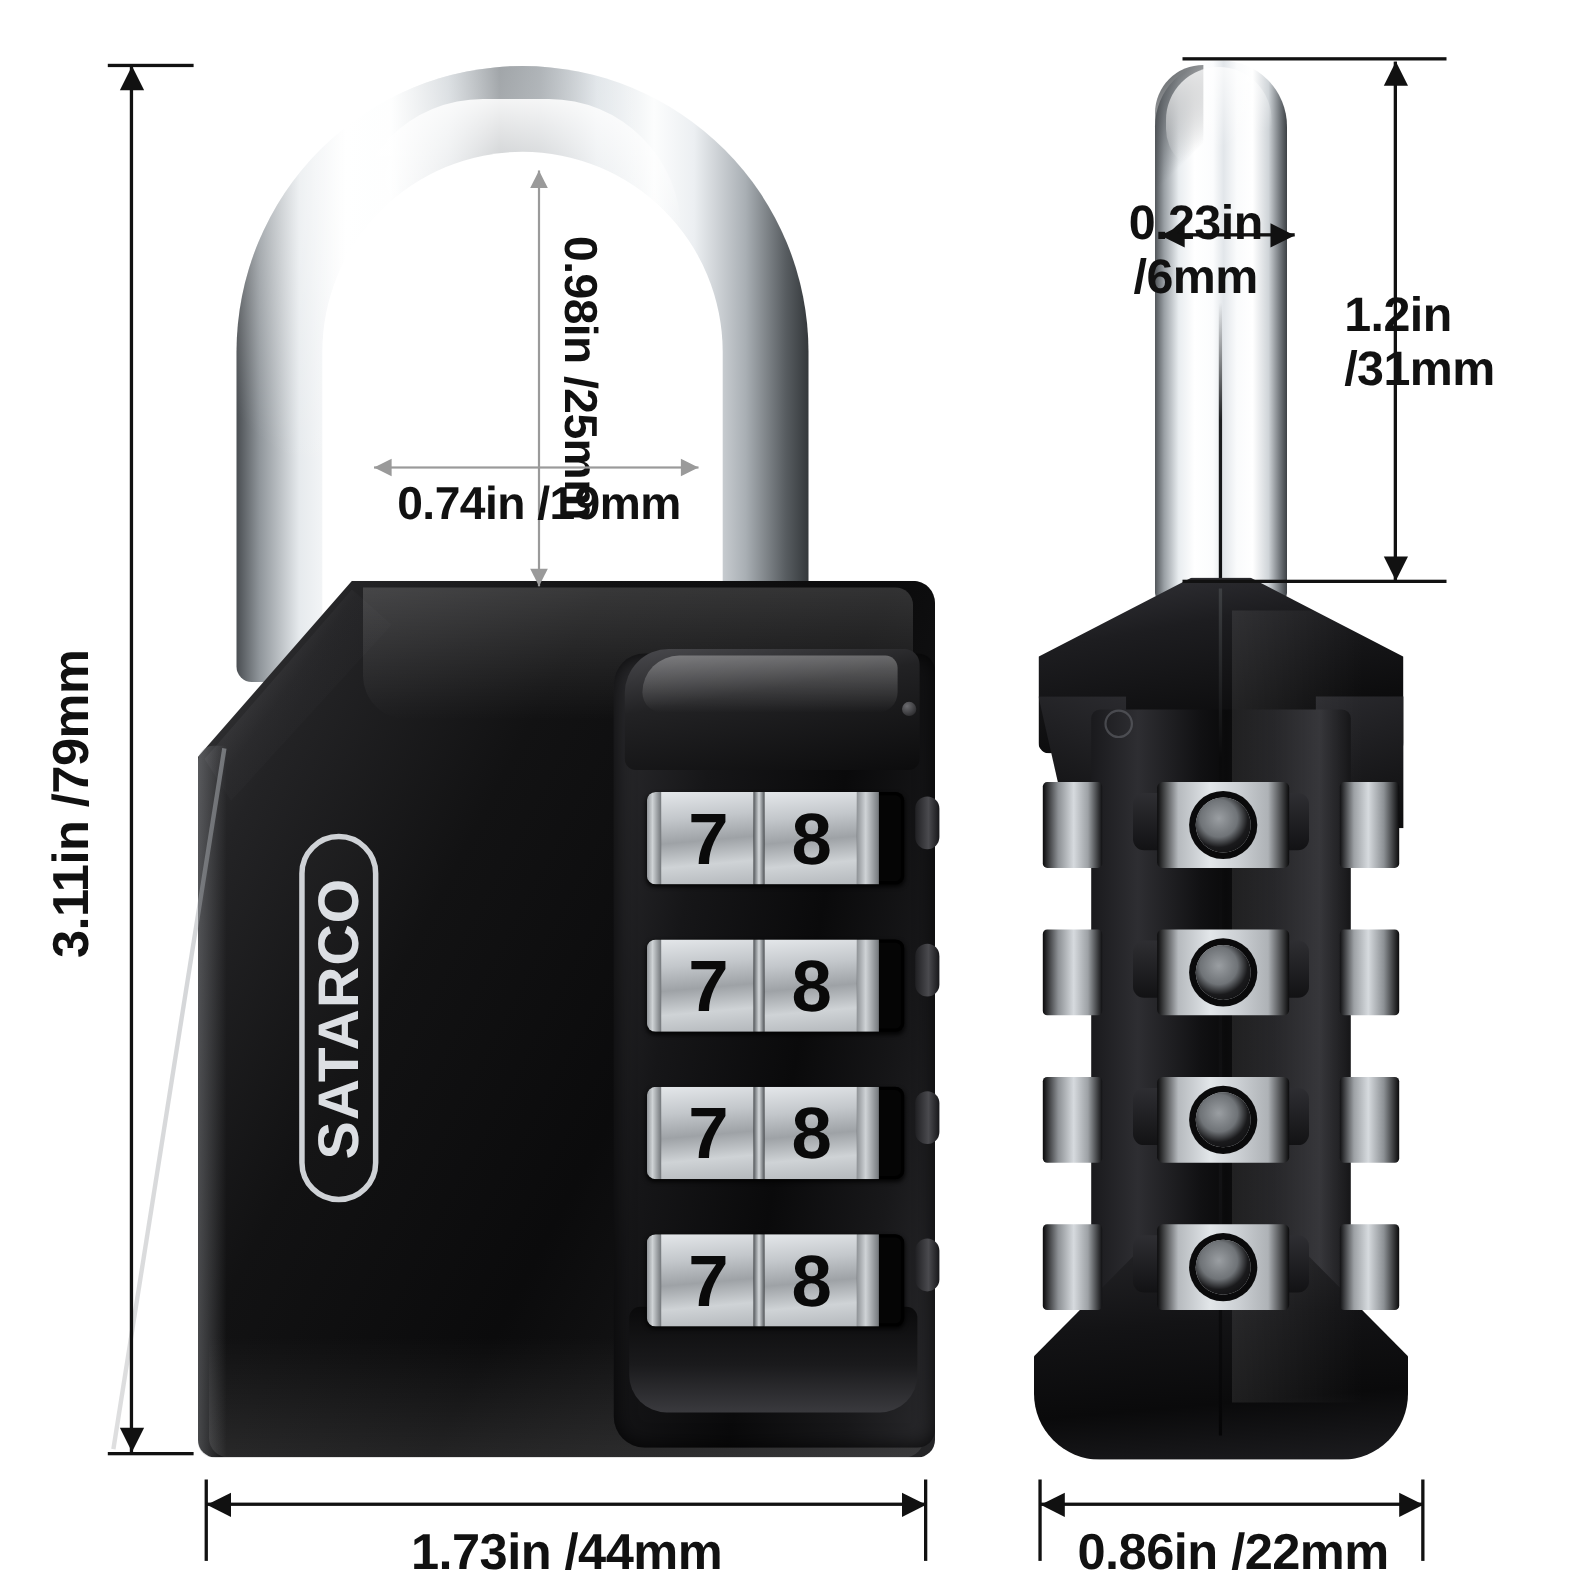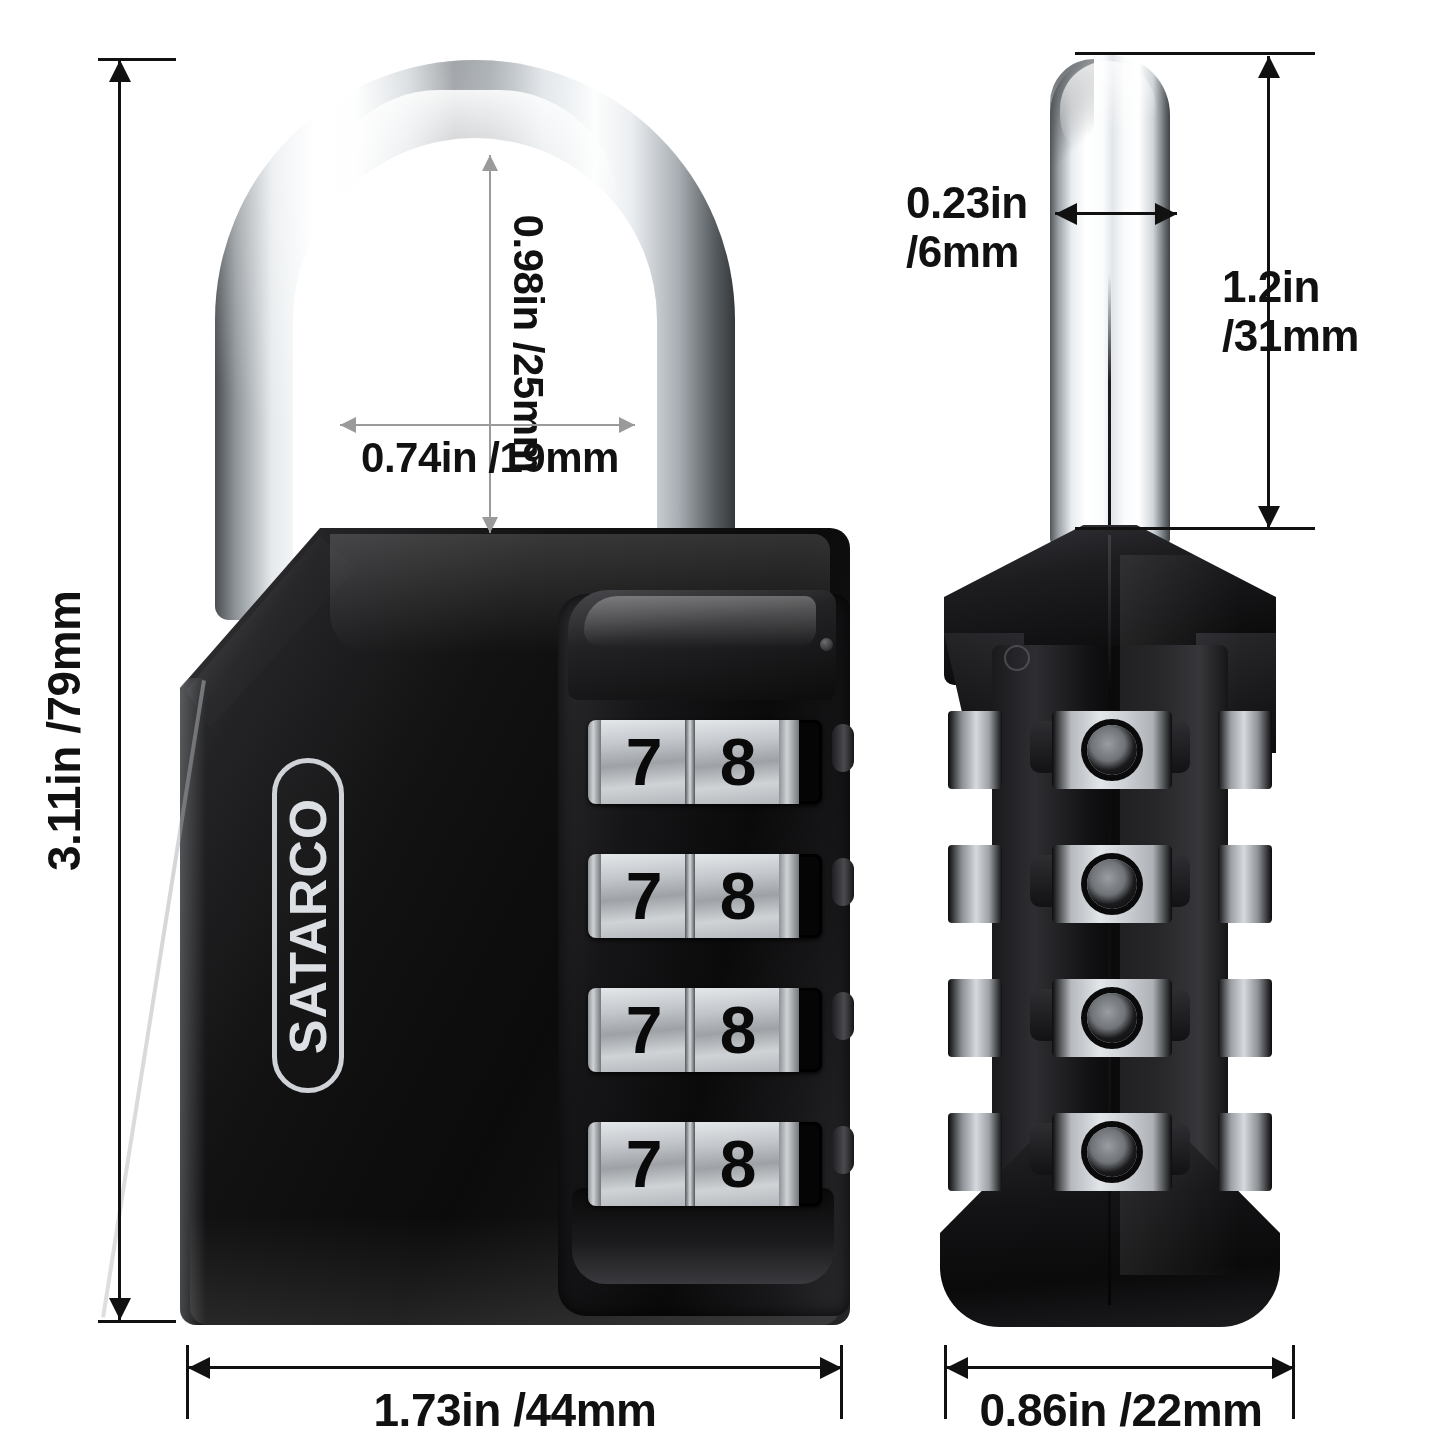--- a/index.html
+++ b/index.html
@@ -321,21 +321,21 @@
     <div class="dimline h gray" style="left:340px;top:424px;width:295px;"></div>
     <div class="arrow gleft" style="left:340px;top:417px;"></div>
     <div class="arrow gright" style="left:619px;top:417px;"></div>
     <div class="dimtext" style="left:330px;top:434px;width:320px;font-size:42px;text-align:center;">0.74in /19mm</div>
   </div>
 
   <div>
     <div class="dimline h" style="left:1055px;top:212px;width:122px;"></div>
     <div class="arrow left" style="left:1055px;top:203px;"></div>
     <div class="arrow right" style="left:1155px;top:203px;"></div>
-    <div class="dimtext" style="left:906px;top:178px;width:230px;font-size:44px;text-align:left;">0.23in
+    <div class="dimtext" style="left:972px;top:178px;width:230px;font-size:44px;text-align:center;">0.23in
 /6mm</div>
   </div>
 
   <div>
     <div class="ext h" style="left:1075px;top:52px;width:240px;"></div>
     <div class="ext h" style="left:1075px;top:527px;width:240px;"></div>
     <div class="dimline v" style="left:1267px;top:56px;height:472px;"></div>
     <div class="arrow up" style="left:1258px;top:56px;"></div>
     <div class="arrow down" style="left:1258px;top:506px;"></div>
     <div class="dimtext" style="left:1222px;top:262px;width:220px;font-size:44px;text-align:left;">1.2in

